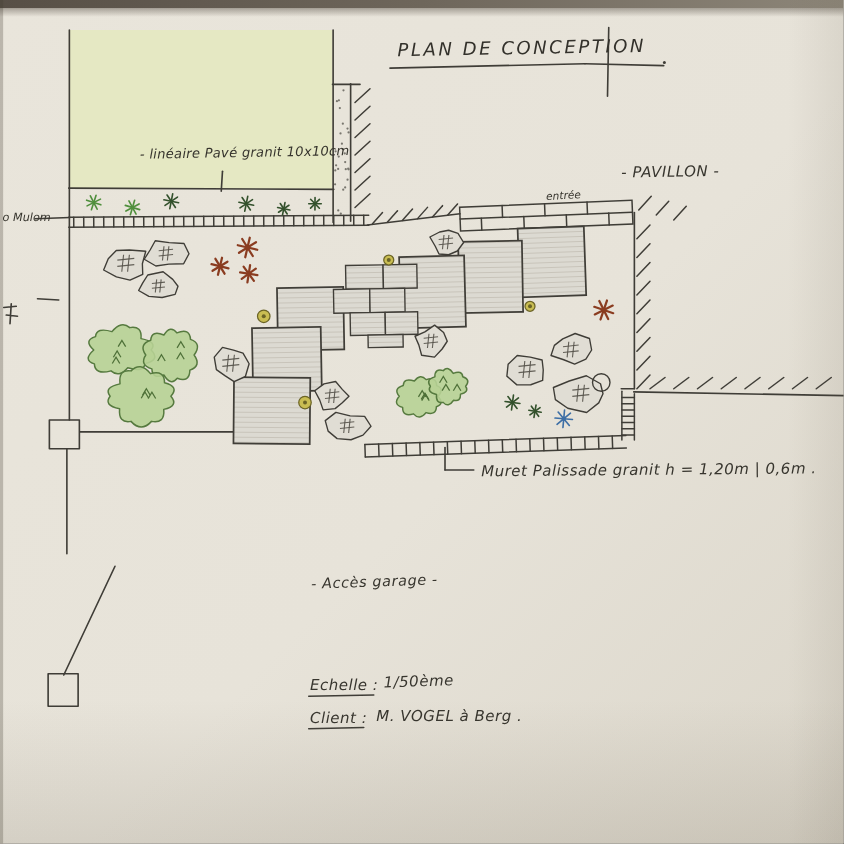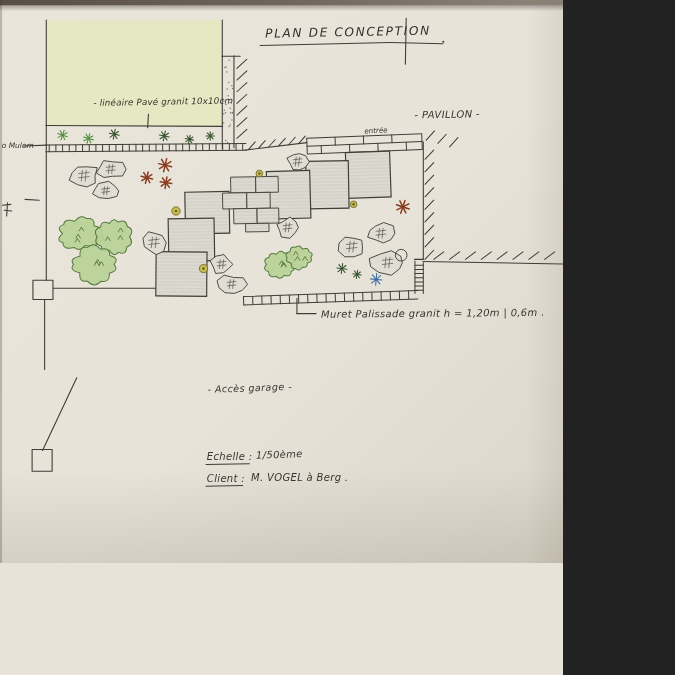--- a/index.html
+++ b/index.html
@@ -1,16 +1,16 @@
 <!DOCTYPE html>
 <html><head>
 <meta charset="utf-8">
 <style>
   html,body{margin:0;padding:0;background:#222;}
-  .photo{position:relative;width:563px;height:675px;overflow:hidden;background:#e7e3d9;}
+  .photo{position:relative;width:675px;height:675px;overflow:hidden;background:#e7e3d9;}
   svg{position:absolute;inset:0;display:block;}
   .hand{font-family:"DejaVu Sans",sans-serif;font-style:italic;fill:#37352e;}
   .title{font-size:14.5px;letter-spacing:2px;fill:#33312b;}
   .med{font-size:12px;letter-spacing:.4px;}
   .lbl{font-size:10.5px;letter-spacing:.2px;}
   .lbl2{font-size:11.5px;letter-spacing:.5px;}
   .small{font-size:8.5px;}
   .tiny{font-size:9px;}
   .ink{stroke:#3f3d37;stroke-width:1.3;fill:none;stroke-linecap:round;stroke-linejoin:round;}
 </style>

